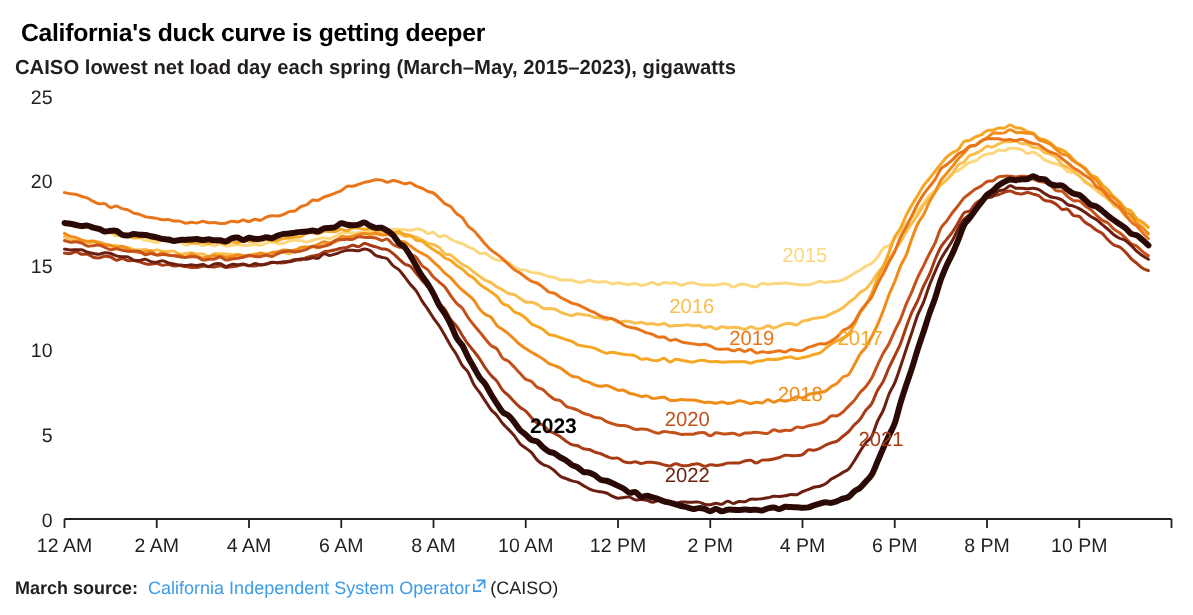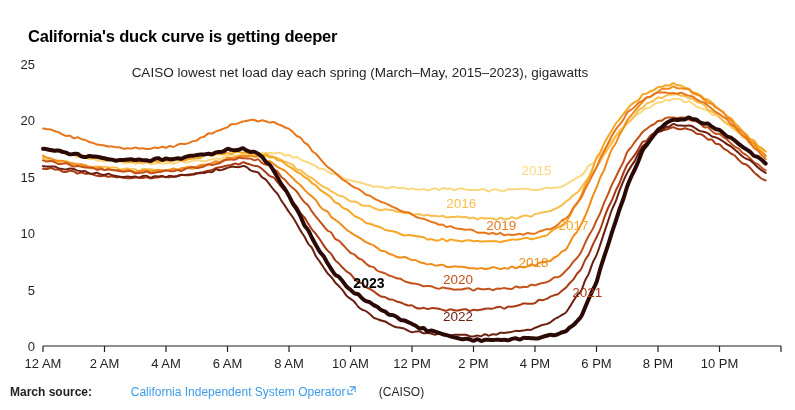--- a/index.html
+++ b/index.html
@@ -25,31 +25,30 @@
     left: 10px;
     top: 8px;
     width: 700px;
   }
   .chart-title {
     font-size: 16.5px;
     font-weight: bold;
     color: #000000;
     letter-spacing: -0.2px;
     line-height: 20px;
-    margin: 18px;
+    margin: 4px;
     white-space: nowrap;
   }
   .chart-subtitle {
     font-size: 13.5px;
-    font-weight: normal;
+    font-weight: bold;
     color: #231f20;
     line-height: 18px;
     margin: 2px 0 0 0;
     white-space: nowrap;
-    text-align: center;
   }
   .logo {
     position: absolute;
     right: 8px;
     top: 10px;
     width: 66px;
     height: 40px;
   }
   .plot-wrap {
     position: absolute;
@@ -69,25 +68,23 @@
     line-height: 16px;
     white-space: nowrap;
   }
   .footer .ds-label {
     font-weight: bold;
     color: #231f20;
   }
   .footer .ds-link {
     color: #3d9be9;
     text-decoration: none;
-    margin-left: 32px;
   }
   .footer .ds-suffix {
     color: #231f20;
-    margin-left: 20px;
   }
   .ext-icon {
     display: inline-block;
     vertical-align: 1px;
     margin-left: 1px;
   }
   .axis-text {
     font-family: "Liberation Sans", sans-serif;
     font-size: 13px;
     fill: #231f20;

